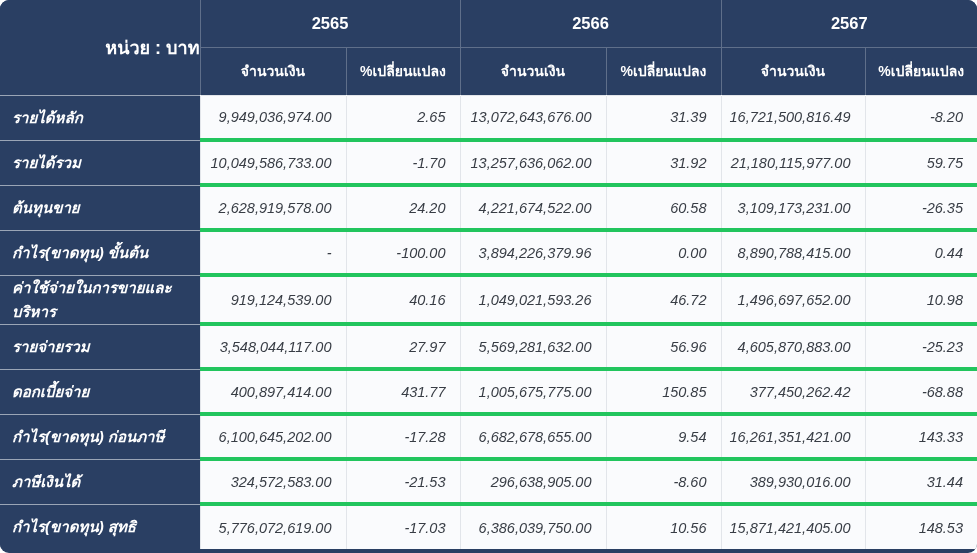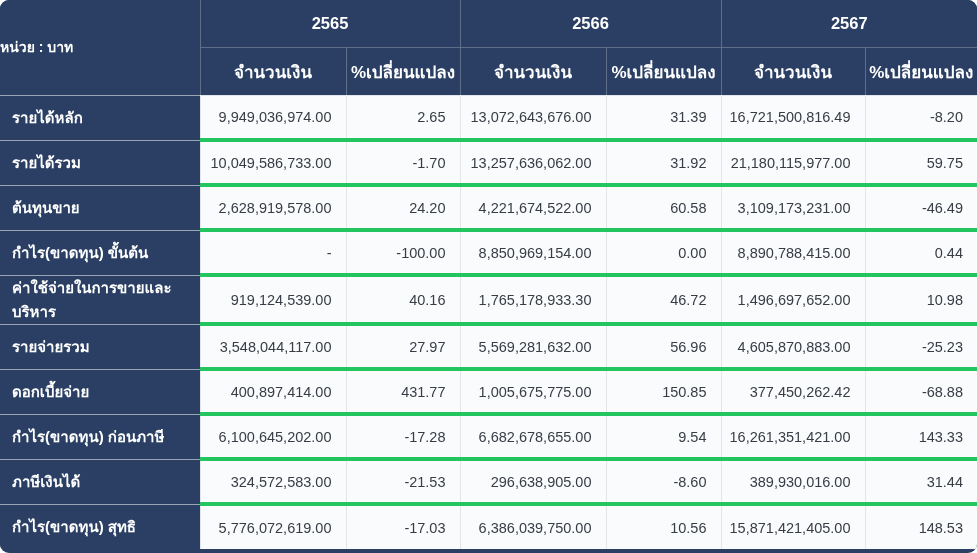--- a/index.html
+++ b/index.html
@@ -25,35 +25,35 @@
   thead th {
     background: #2a3f63;
     color: #ffffff;
     font-weight: bold;
     text-align: center;
     padding: 0;
   }
   tr.year-row { height: 47px; }
   tr.sub-row  { height: 48px; }
   th.unit-cell {
-    font-size: 14px;
-    text-align: left;
+    font-size: 18px;
+    text-align: right;
   }
   th.year-cell {
     font-size: 16.5px;
     border-left: 1px solid rgba(255,255,255,0.25);
     margin-left: 20px;
   }
   th.sub-cell {
-    font-size: 17px;
+    font-size: 14px;
     border-top: 1px solid rgba(255,255,255,0.25);
     border-left: 1px solid rgba(255,255,255,0.25);
   }
   
-  tbody tr { height: 45px; }
+  tbody tr { height: 45px; font-style: italic; }
   tbody th.row-label {
     background: #2a3f63;
     color: #ffffff;
     font-size: 15px;
     font-weight: 600;
     text-align: left;
     padding: 0 4px 0 12px;
     border-top: 1px solid #9aa5b6;
   }
   tbody td {
@@ -116,36 +116,36 @@
         <td>21,180,115,977.00</td>
         <td>59.75</td>
       </tr>
       <tr>
         <th class="row-label">ต้นทุนขาย</th>
         <td>2,628,919,578.00</td>
         <td>24.20</td>
         <td>4,221,674,522.00</td>
         <td>60.58</td>
         <td>3,109,173,231.00</td>
-        <td>-46.49</td>
+        <td>-26.35</td>
       </tr>
       <tr>
         <th class="row-label">กำไร(ขาดทุน) ขั้นต้น</th>
         <td>-</td>
         <td>-100.00</td>
-        <td>8,850,969,154.00</td>
+        <td>3,894,226,379.96</td>
         <td>0.00</td>
         <td>8,890,788,415.00</td>
         <td>0.44</td>
       </tr>
       <tr>
         <th class="row-label">ค่าใช้จ่ายในการขายและบริหาร</th>
         <td>919,124,539.00</td>
         <td>40.16</td>
-        <td>1,765,178,933.30</td>
+        <td>1,049,021,593.26</td>
         <td>46.72</td>
         <td>1,496,697,652.00</td>
         <td>10.98</td>
       </tr>
       <tr>
         <th class="row-label">รายจ่ายรวม</th>
         <td>3,548,044,117.00</td>
         <td>27.97</td>
         <td>5,569,281,632.00</td>
         <td>56.96</td>

